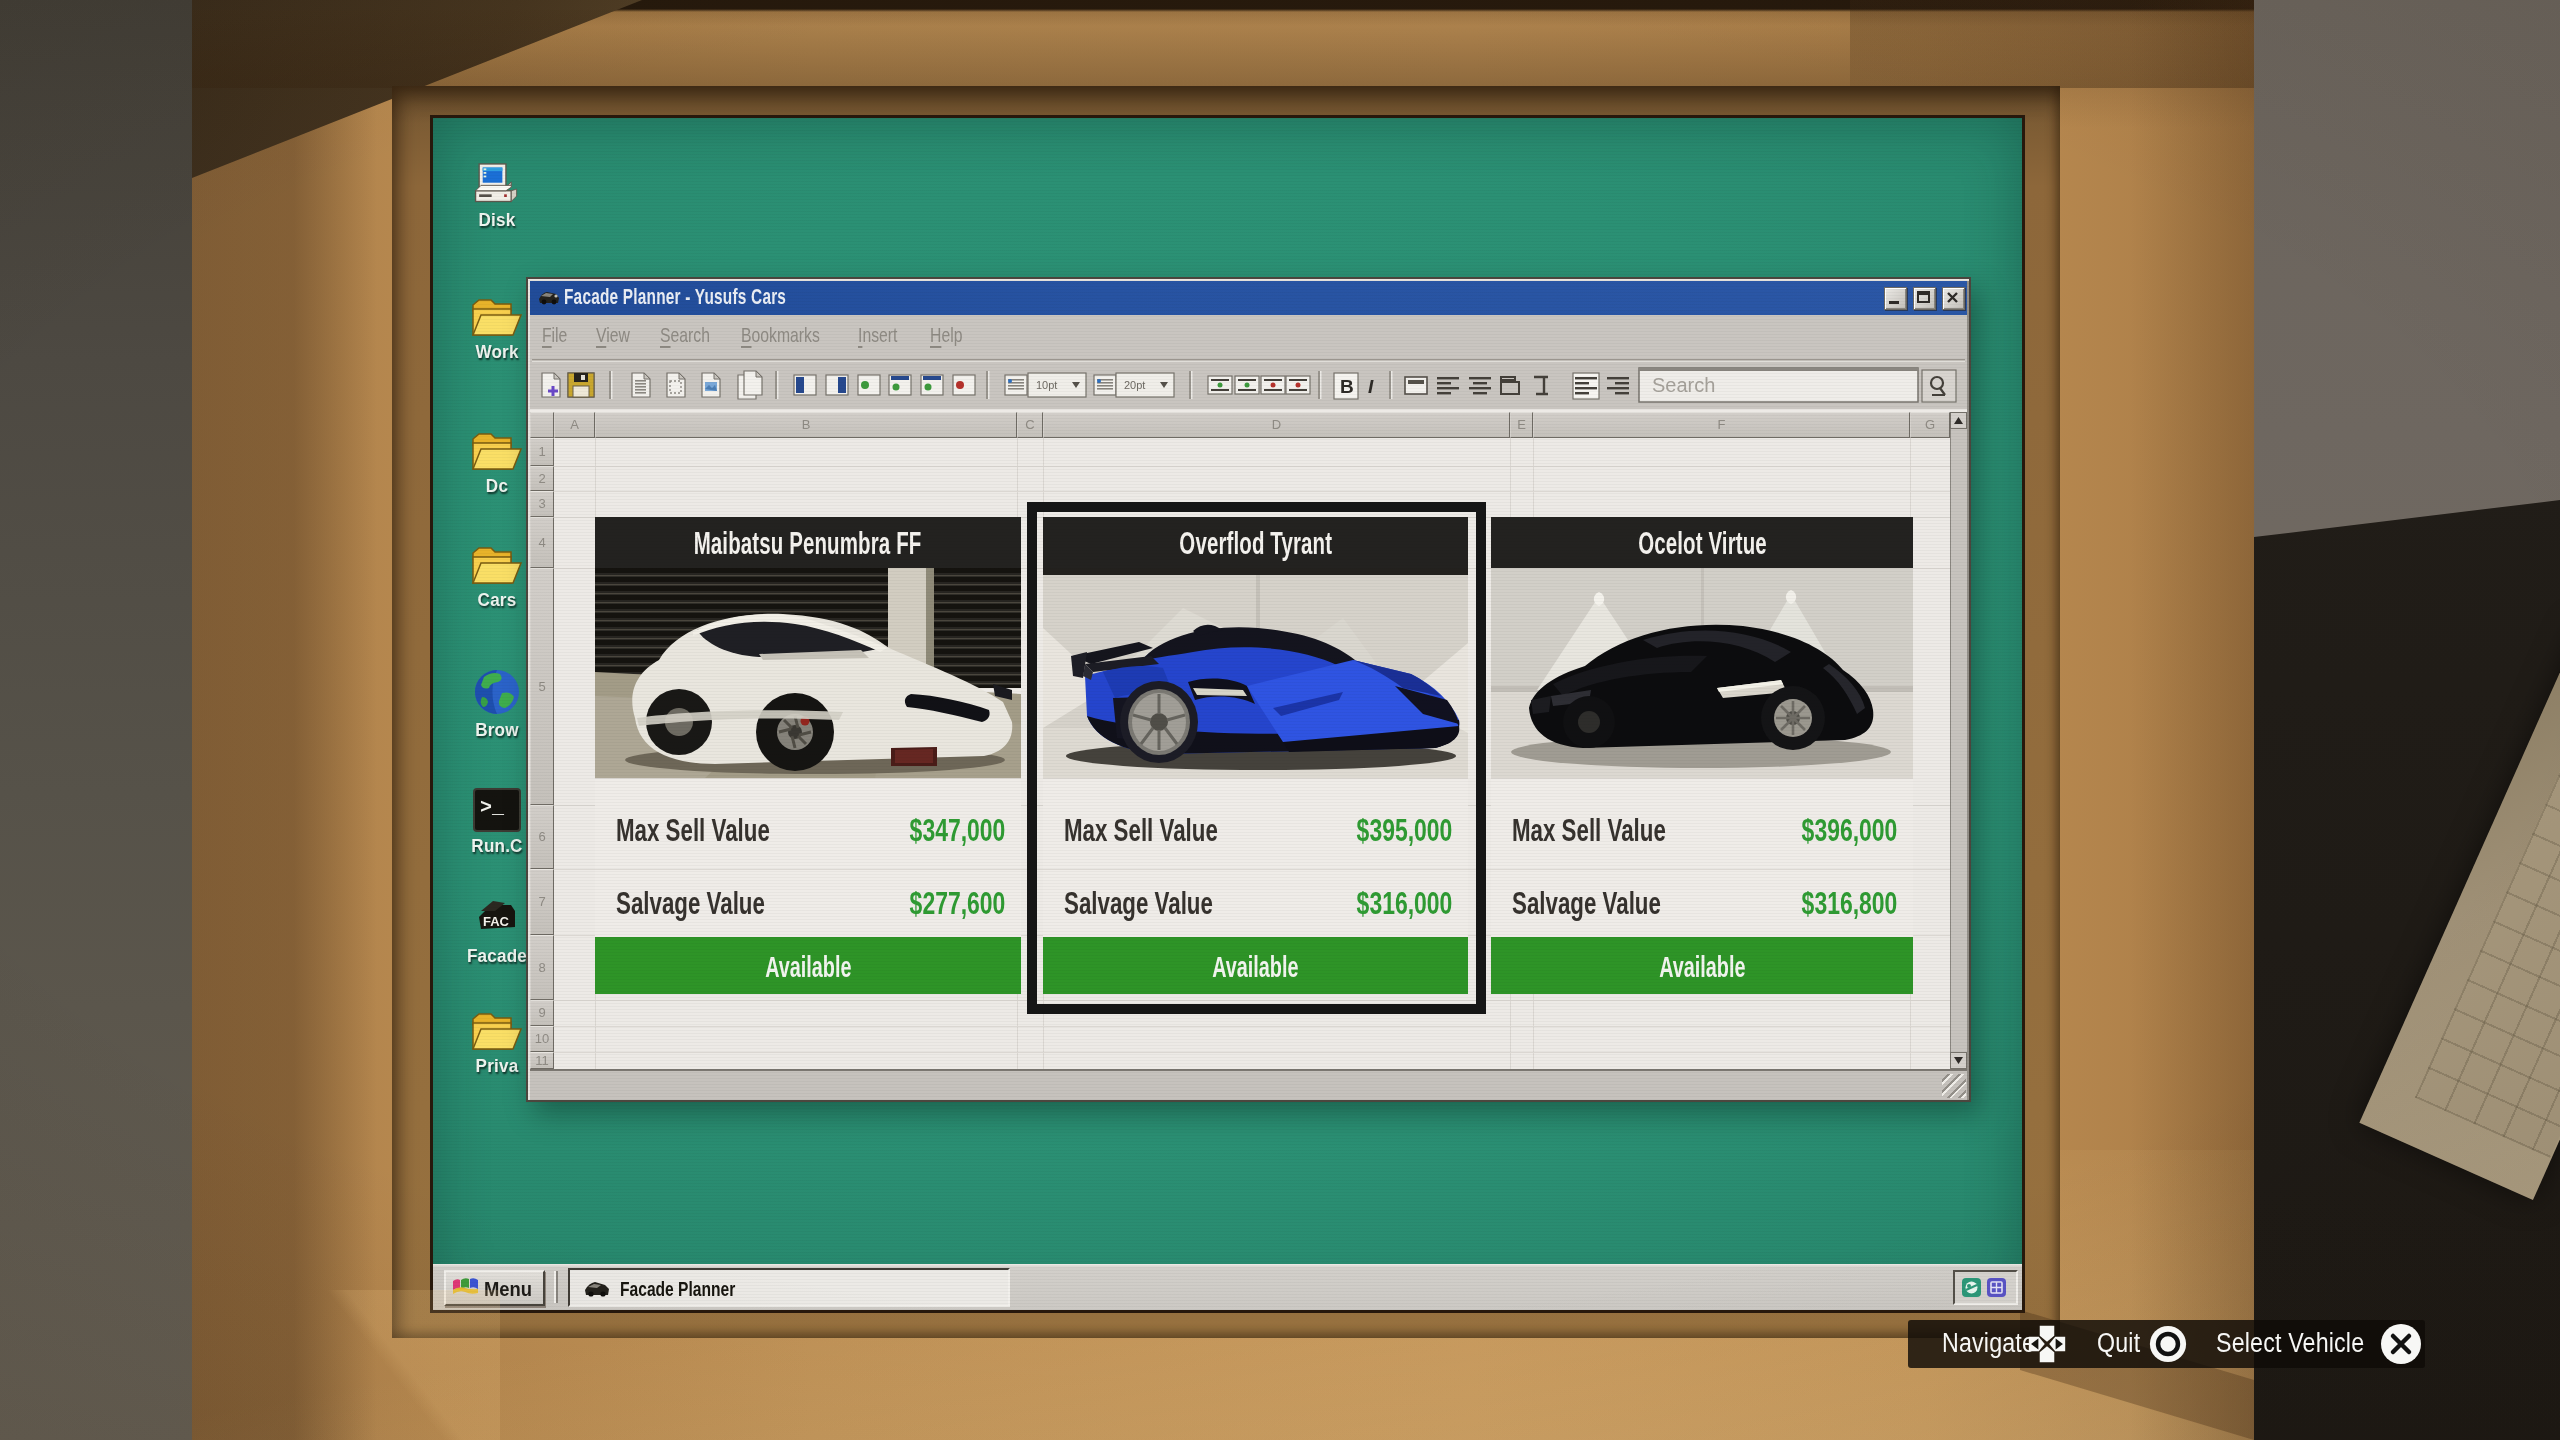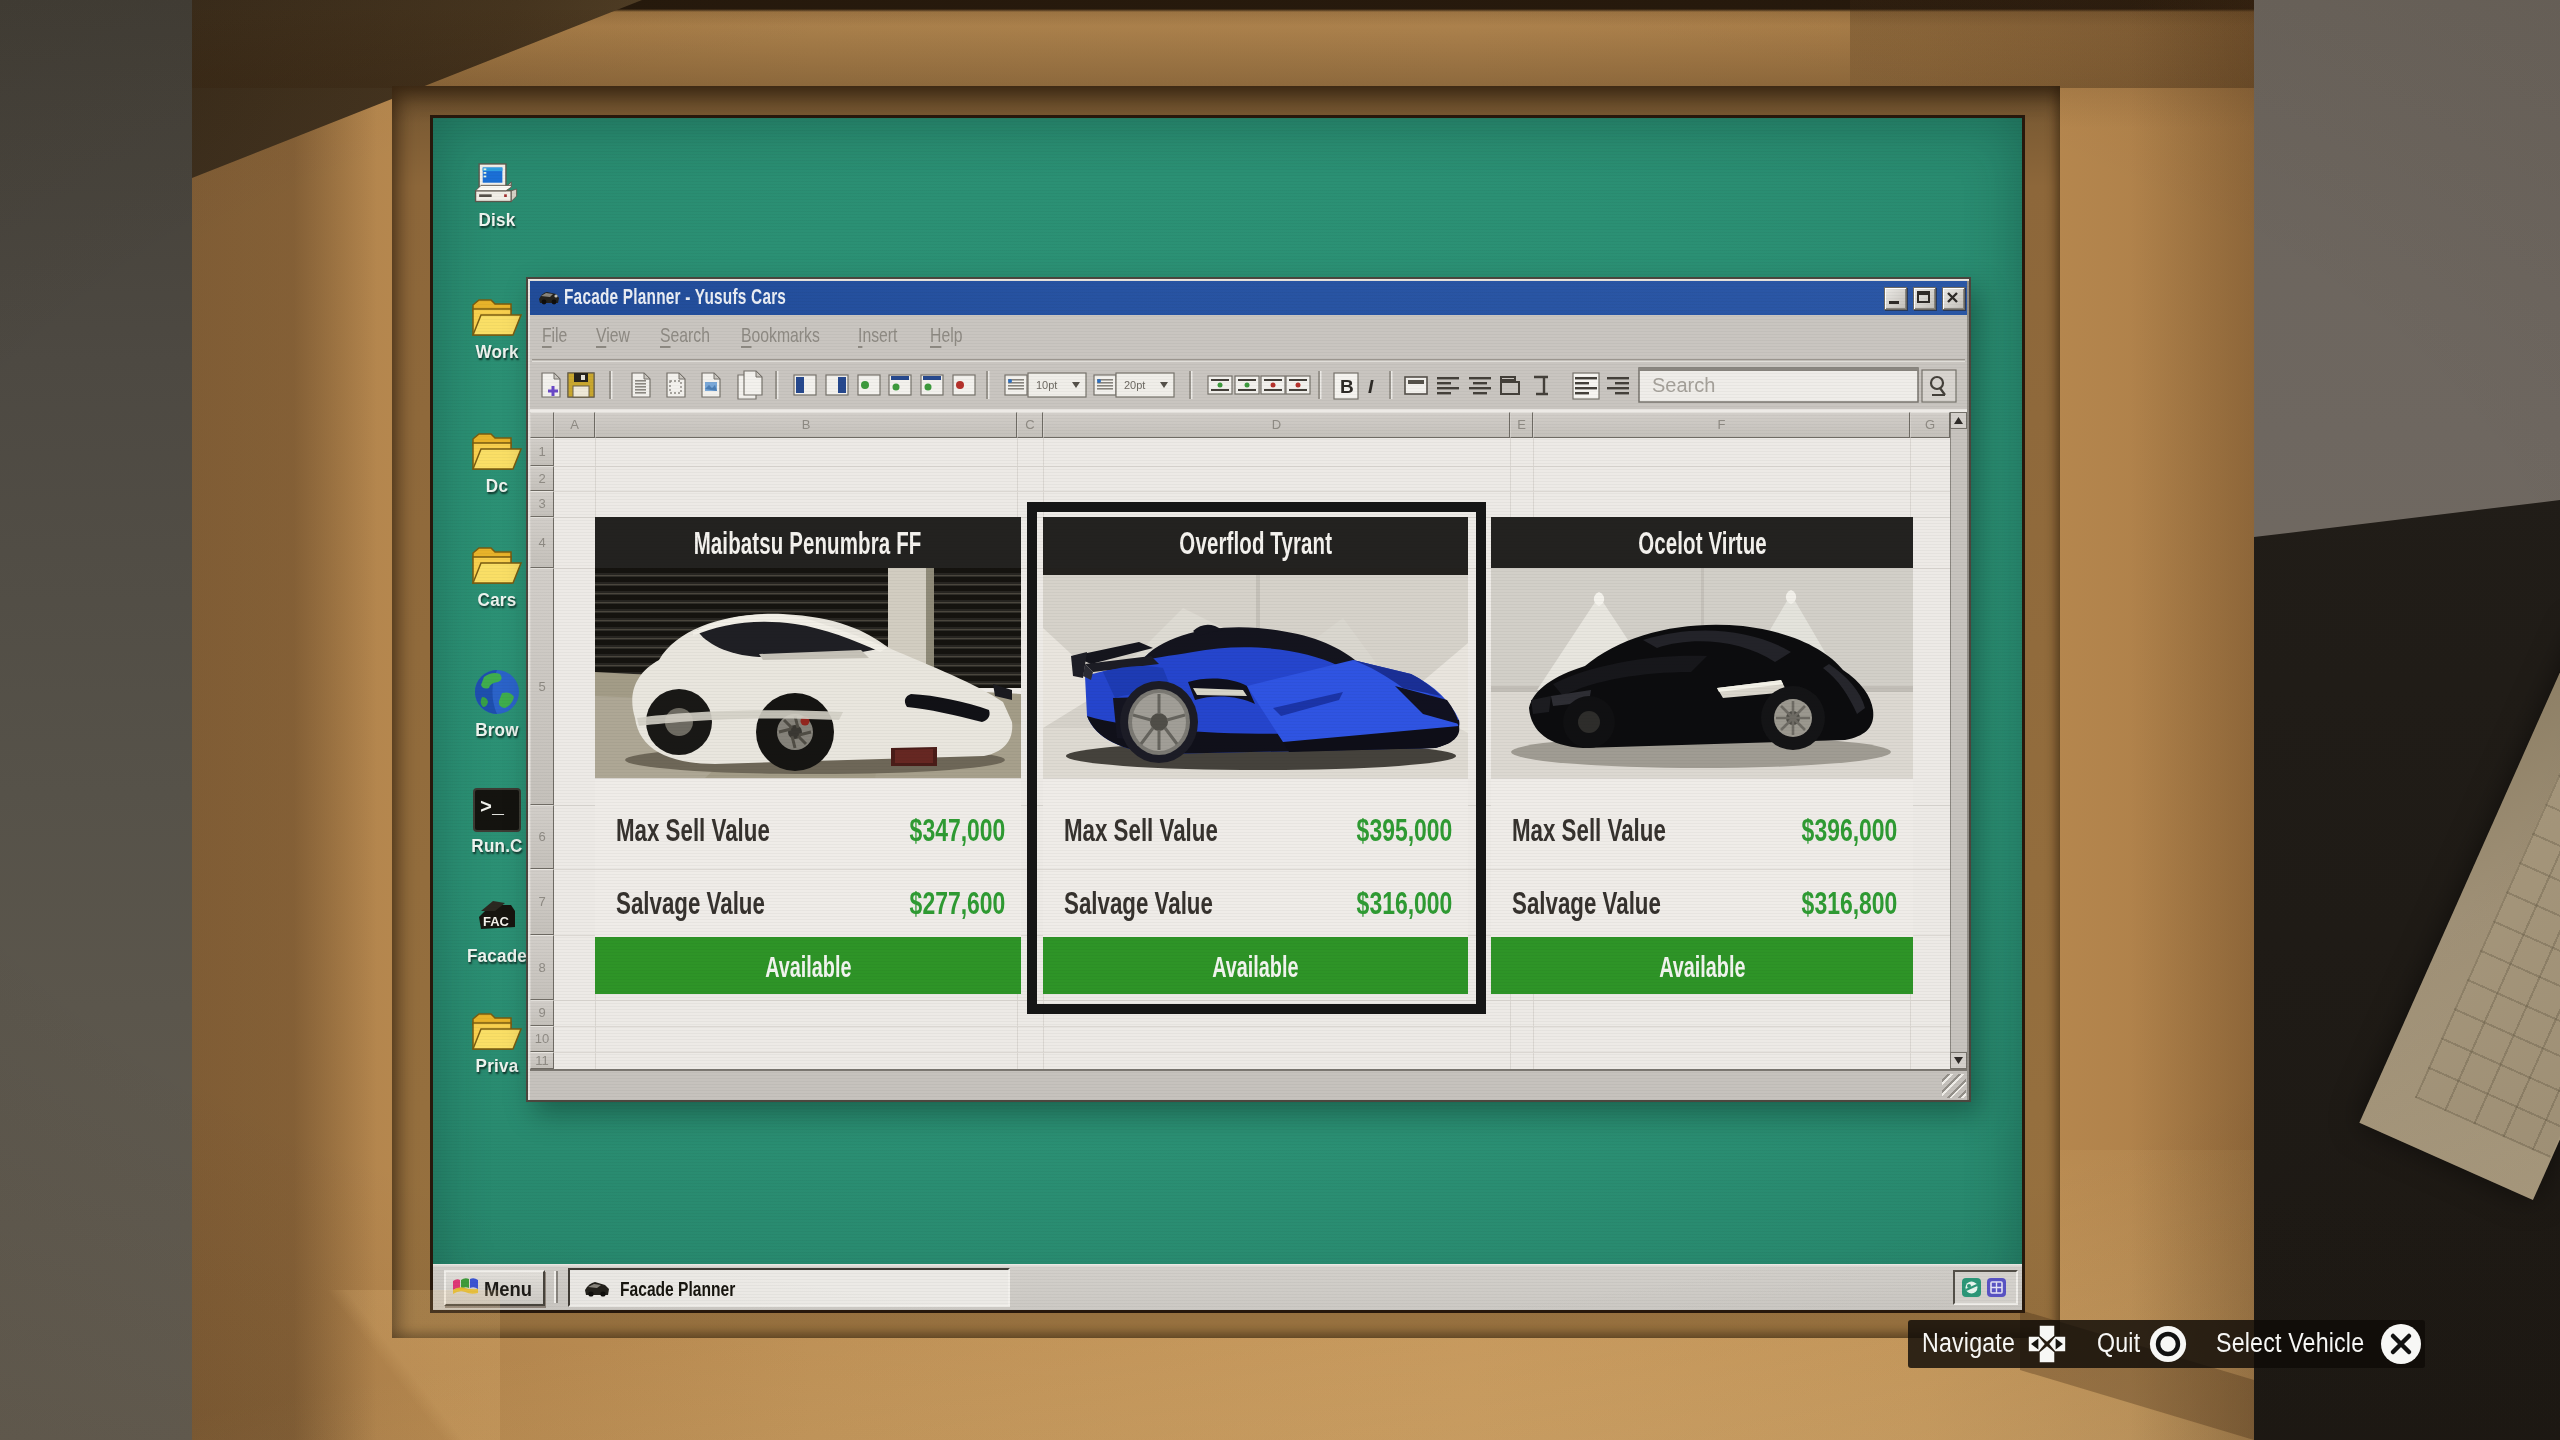--- a/index.html
+++ b/index.html
@@ -547,21 +547,21 @@
             <path d="M9.5 4 V15 M4 9.5 H15" stroke="#e8e6fa" stroke-width="1.4"></path>
           </svg></div>
       </div>
 </div>
 </div>
 <div id="crt" class="abs"></div>
 <div id="miterBL" class="abs"></div>
 <div id="deskShadow" class="abs"></div>
 <div id="warm" class="abs"></div>
 <div id="hud" class="abs">
-  <div class="hudtxt" style="left:14px;"><span>Navigate</span></div>
+  <div class="hudtxt" style="left:34px;"><span>Navigate</span></div>
   <svg class="abs" style="left:119px;top:4px;" width="40" height="40" viewBox="0 0 44 44">
 <path d="M14 2 L30 2 L30 13 L22 19.5 L14 13 Z" fill="#f7f7f5"></path>
 <path d="M14 42 L30 42 L30 31 L22 24.5 L14 31 Z" fill="#f7f7f5"></path>
 <path d="M2 14 L13 14 L19.5 22 L13 30 L2 30 Z" fill="#f7f7f5"></path>
 <path d="M42 14 L31 14 L24.5 22 L31 30 L42 30 Z" fill="#f7f7f5"></path>
 <path d="M4.5 22 l8 -6 v12 Z" fill="#15130f"></path>
 <path d="M39.5 22 l-8 -6 v12 Z" fill="#15130f"></path>
 </svg>
   <div class="hudtxt" style="left:189px;"><span>Quit</span></div>
   <svg class="abs" style="left:241px;top:5px;" width="38" height="38" viewBox="0 0 42 42">

